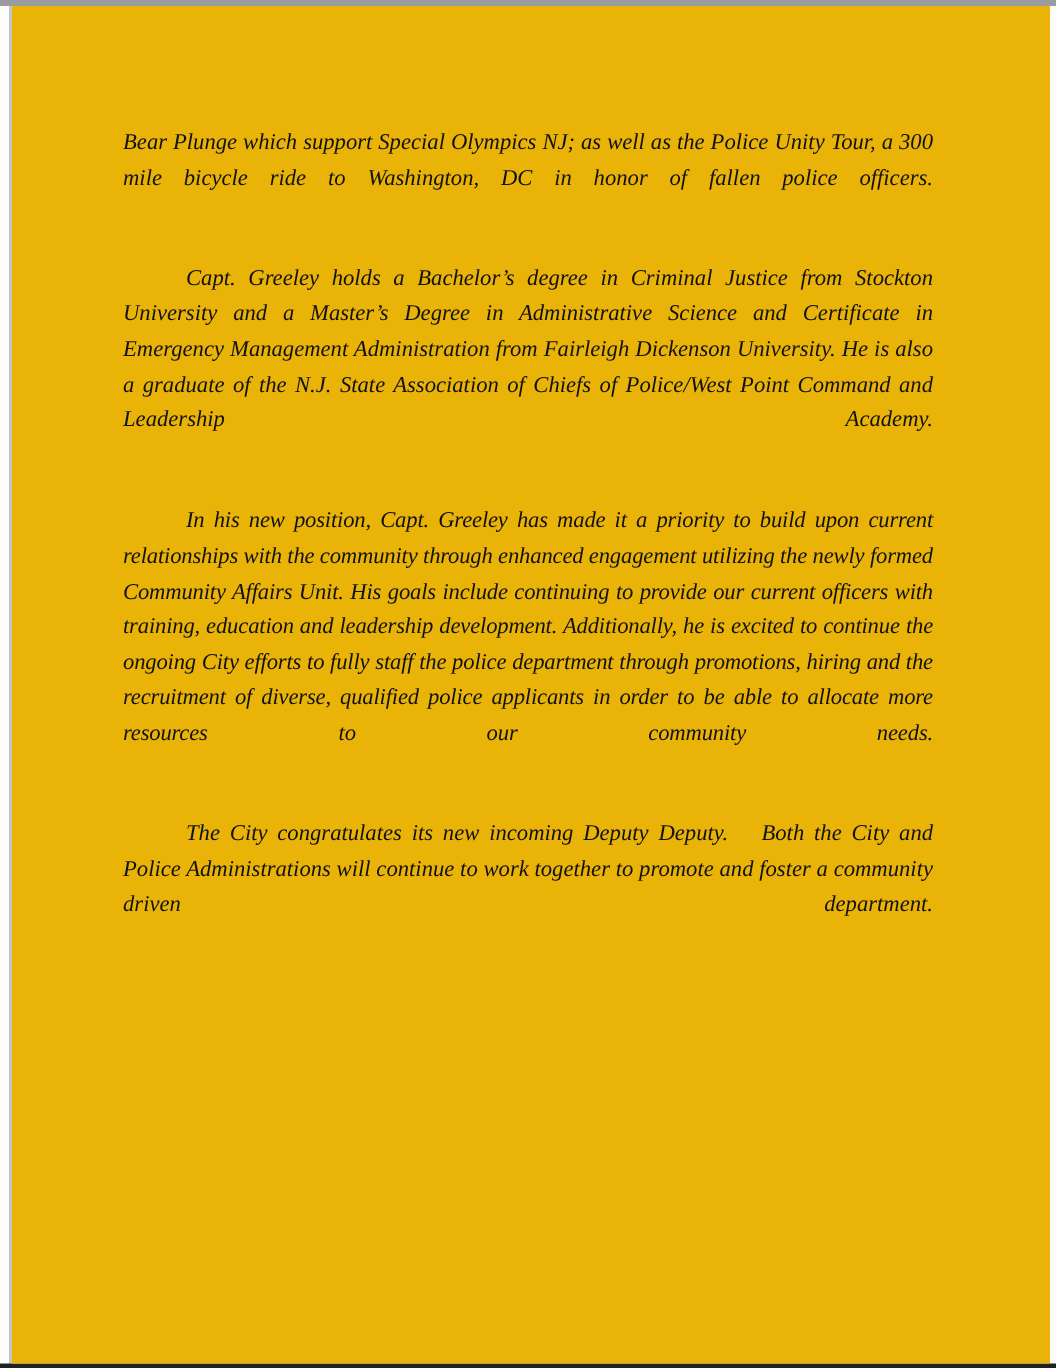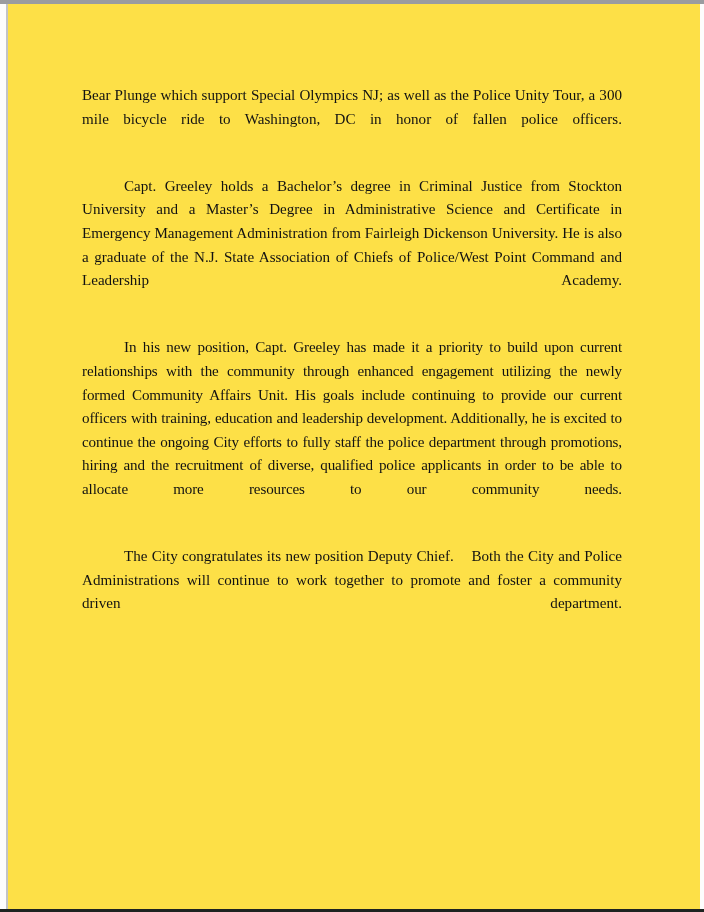--- a/index.html
+++ b/index.html
@@ -51,21 +51,22 @@
     height: 905px;
     background: #b9bbbd;
   }
 
   .page-sheet {
     position: absolute;
     top: 4px;
     left: 8px;
     width: 692px;
     height: 905px;
-    background: #fde047;
+    background: #eab308;
+    font-style: italic;
   }
 
   
   .doc-body {
     position: absolute;
     top: 80px;
     left: 74px;
     width: 540px;
   }
 
@@ -114,17 +115,17 @@
   <div class="page-sheet">
 
     <div class="doc-body">
 
       <p class="doc-paragraph">Bear Plunge which support Special Olympics NJ; as well as the Police Unity Tour, a 300 mile bicycle ride to Washington, DC in honor of fallen police officers.</p>
 
       <p class="doc-paragraph indented">Capt. Greeley holds a Bachelor’s degree in Criminal Justice from Stockton University and a Master’s Degree in Administrative Science and Certificate in Emergency Management Administration from Fairleigh Dickenson University. He is also a graduate of the N.J. State Association of Chiefs of Police/West Point Command and Leadership Academy.</p>
 
       <p class="doc-paragraph indented condensed">In his new position, Capt. Greeley has made it a priority to build upon current relationships with the community through enhanced engagement utilizing the newly formed Community Affairs Unit. His goals include continuing to provide our current officers with training, education and leadership development. Additionally, he is excited to continue the ongoing City efforts to fully staff the police department through promotions, hiring and the recruitment of diverse, qualified police applicants in order to be able to allocate more resources to our community needs.</p>
 
-      <p class="doc-paragraph indented"><span>The City congratulates its new position Deputy Chief.</span><span class="wide-space">&nbsp;&nbsp;</span><span>Both the City and Police Administrations will continue to work together to promote and foster a community driven department.</span></p>
+      <p class="doc-paragraph indented"><span>The City congratulates its new incoming Deputy Deputy.</span><span class="wide-space">&nbsp;&nbsp;</span><span>Both the City and Police Administrations will continue to work together to promote and foster a community driven department.</span></p>
 
     </div>
   </div>
 </div>
 
 </body></html>

